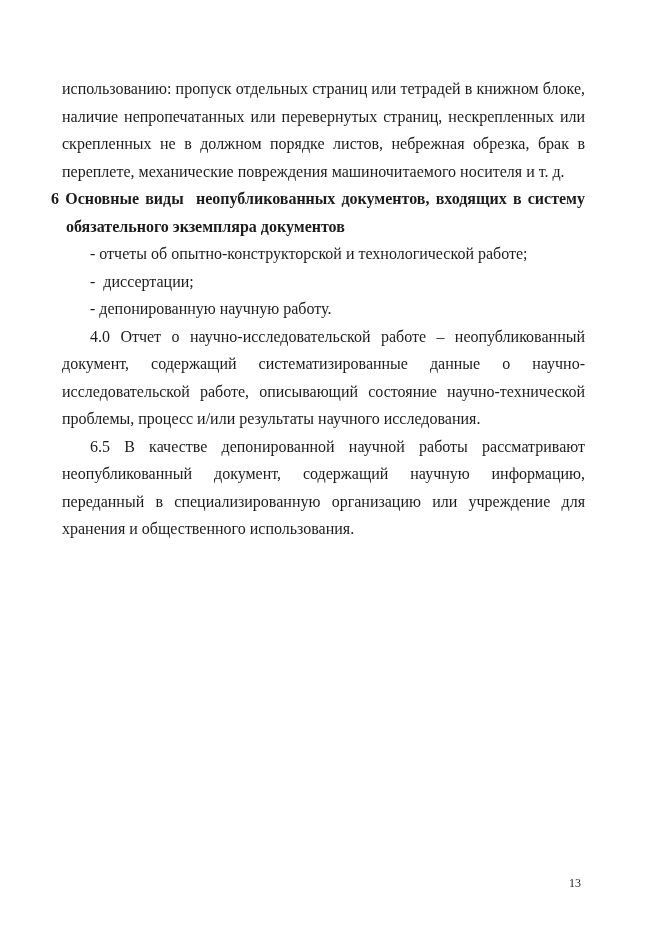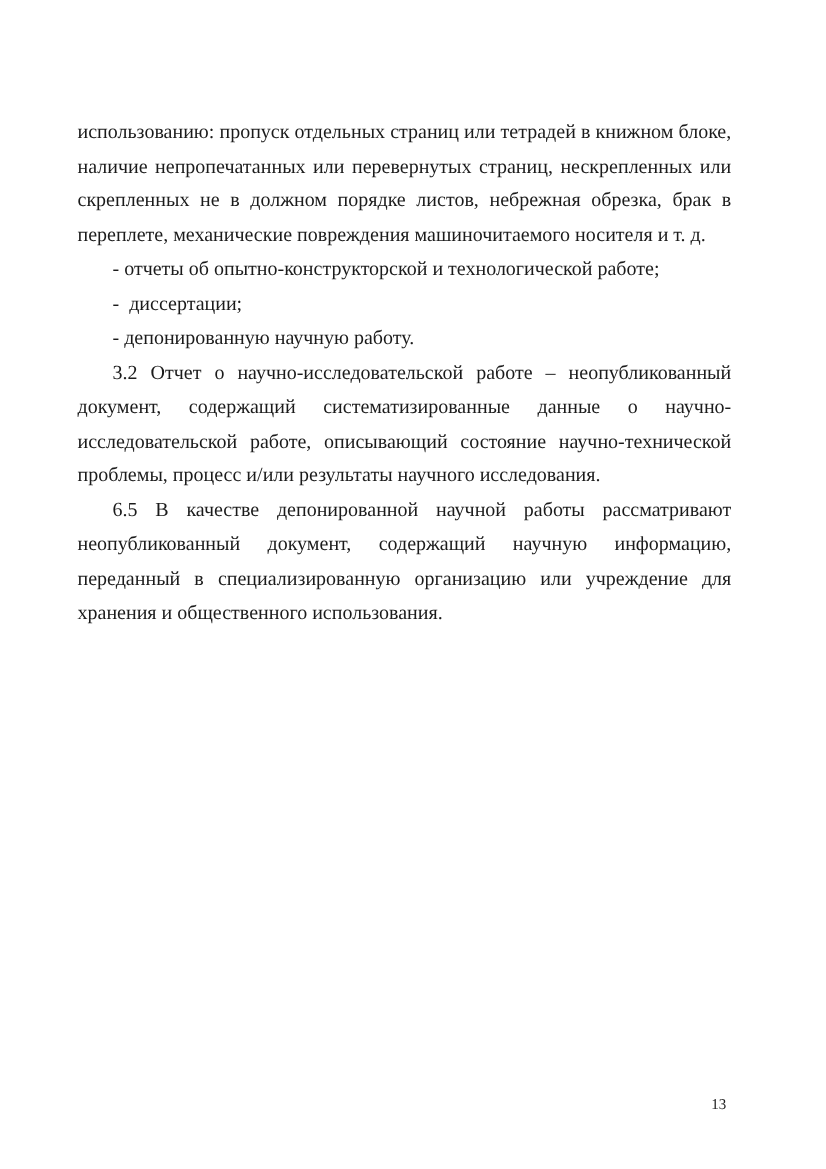--- a/index.html
+++ b/index.html
@@ -17,21 +17,20 @@
     color: #1b1b1b;
   }
   .content {
     position: absolute;
     top: 75px;
     left: 62px;
     width: 523px;
     font-size: 16px;
     line-height: 27.5px;
     text-align: justify;
-    margin-top: 17px;
   }
   .content p {
     margin: 0;
     padding: 0;
   }
   .body-para {
     text-indent: 28px;
   }
   .indent-sm {
     text-indent: 18px;
@@ -56,27 +55,28 @@
     color: #1b1b1b;
   }
 </style>
 </head>
 <body>
 
 <div class="page">
   <div class="content">
     <p class="body-para no-indent">использованию: пропуск отдельных страниц или тетрадей в книжном блоке, наличие непропечатанных или перевернутых страниц, нескрепленных или скрепленных не в должном порядке листов, небрежная обрезка, брак в переплете, механические повреждения машиночитаемого носителя и т. д.</p>
 
+    <p class="section-heading">6 Основные виды &nbsp;неопубликованных документов, входящих в систему &nbsp;обязательного экземпляра документов</p>
 
 
     <p class="list-para">- отчеты об опытно-конструкторской и технологической работе;</p>
     <p class="list-para">- &nbsp;диссертации;</p>
     <p class="list-para">- депонированную научную работу.</p>
 
-    <p class="body-para">3.2 Отчет о научно-исследовательской работе – неопубликованный документ, содержащий систематизированные данные о научно-исследовательской работе, описывающий состояние научно-технической проблемы, процесс и/или результаты научного исследования.</p>
+    <p class="body-para">4.0 Отчет о научно-исследовательской работе – неопубликованный документ, содержащий систематизированные данные о научно-исследовательской работе, описывающий состояние научно-технической проблемы, процесс и/или результаты научного исследования.</p>
 
 
 
     <p class="body-para">6.5 В качестве депонированной научной работы рассматривают неопубликованный документ, содержащий научную информацию, переданный в специализированную организацию или учреждение для хранения и общественного использования.</p>
   </div>
 
   <div class="page-number">13</div>
 </div>
 
 </body></html>

